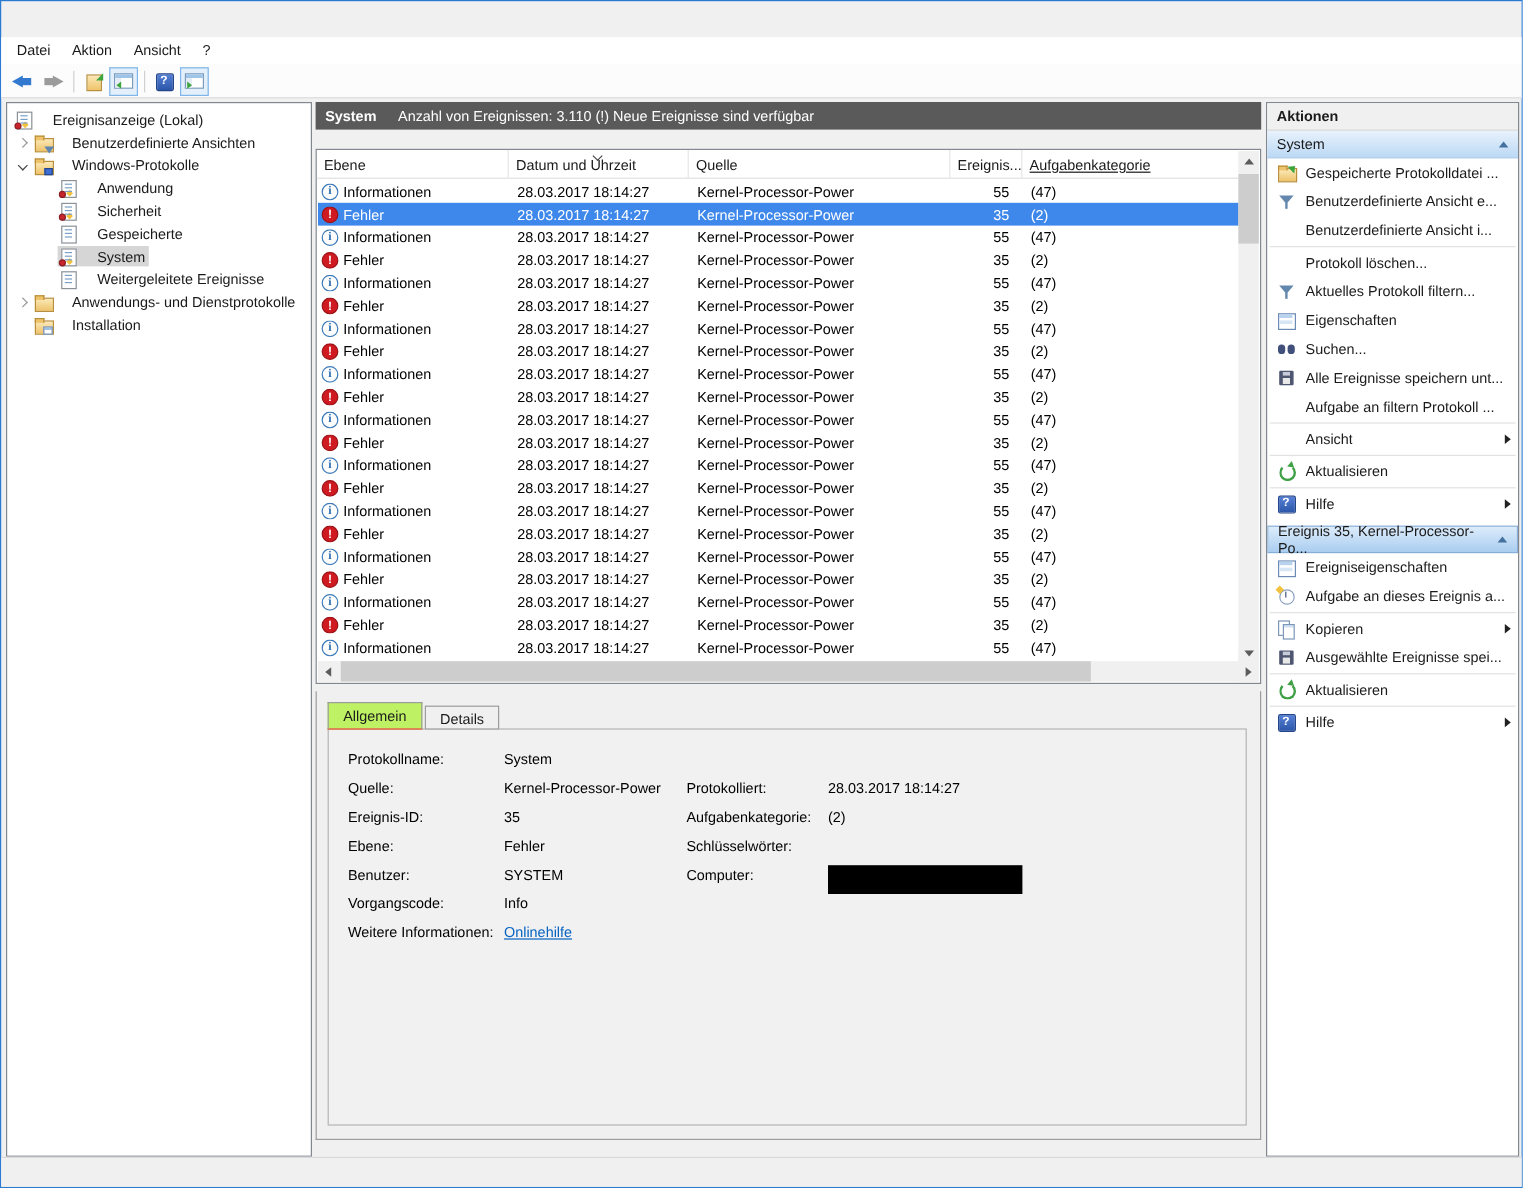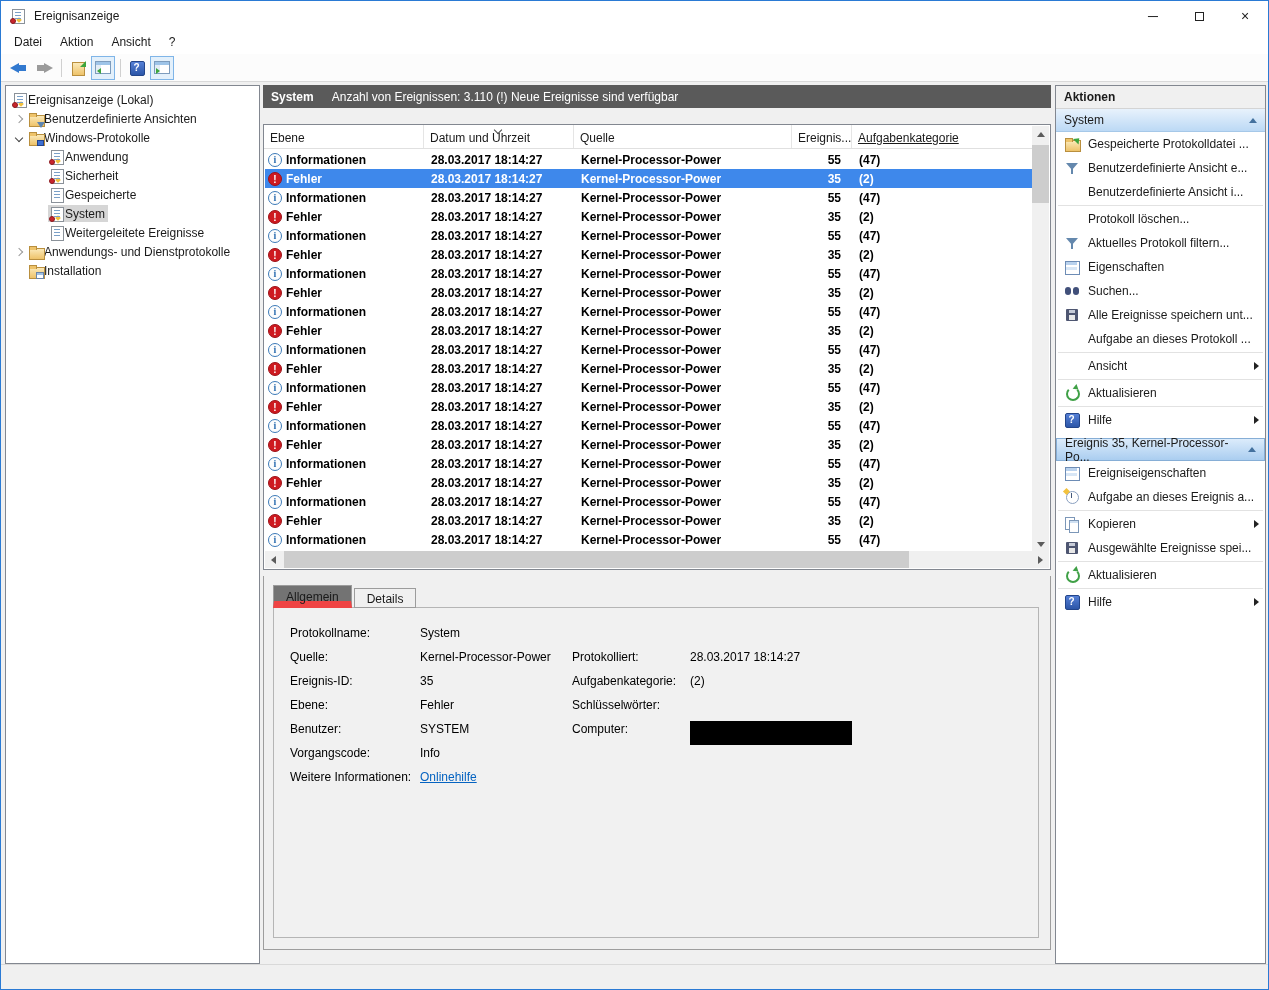--- a/index.html
+++ b/index.html
@@ -85,33 +85,33 @@
   #left-panel { position:absolute; left:4px; top:84px; width:255px; height:879px; background:#fff; border:1px solid #828790; overflow:hidden; }
   #center-panel { position:absolute; left:262px; top:84px; width:788px; height:879px; }
   #actions-panel { position:absolute; left:1054px; top:84px; width:211px; height:879px; background:#fff; border:1px solid #828790; overflow:hidden; }
   #statusbar { position:absolute; left:0; right:0; bottom:0; height:25px; background:#f0f0f0; border-top:1px solid #d9d9d9; }
 
   
   .tree-row { height:19px; display:flex; align-items:center; white-space:nowrap; cursor:default; }
   .tree-row .slot { width:16px; display:flex; align-items:center; justify-content:center; flex:none; }
   .tree-row .hl { display:flex; align-items:center; height:17px; padding:0 3px 0 1px; }
   .tree-row.selected .hl { background:#d6d6d6; }
-  .tree-label { margin-left:0; }
+  .tree-label { margin-left:16px; }
 
   
   #infobar { height:23px; background:#5a5a5a; color:#fff; display:flex; align-items:center; padding-left:8px; }
   #infobar .log { font-weight:bold; }
   #infobar .sum { margin-left:18px; }
   #listbox { position:relative; margin-top:16px; height:446px; background:#fff; border:1px solid #828790; overflow:hidden; }
   #colheader { position:relative; display:flex; height:24px; width:769px; border-bottom:1px solid #e0e0e0; background:#fff; }
   .hcell { position:relative; display:flex; align-items:flex-end; padding:0 0 3px 6px; border-right:1px solid #e5e5e5; font-size:12px; color:#191919; overflow:hidden; white-space:nowrap; }
   .c0{width:160px;} .c1{width:150px;} .c2{width:218px;} .c3{width:60px;} .c4{width:181px; border-right:none;text-decoration:underline;}
   #sort-ind { position:absolute; left:50%; top:2px; margin-left:-4px; }
   #rows { position:absolute; top:25px; left:1px; width:769px; height:403px; overflow:hidden; }
-  .erow { display:flex; height:19px; align-items:center; color:#000;font-weight:bold; }
+  .erow { display:flex; height:19px; align-items:center; color:#000; }
   .erow .cell { overflow:hidden; white-space:nowrap; }
   .erow .lvl { width:160px; display:flex; align-items:center; padding-left:3px; }
   .erow .lvl .ic { margin-right:4px; }
   .erow .dt { width:150px; padding-left:6px; }
   .erow .src { width:218px; padding-left:6px; }
   .erow .eid { width:60px; text-align:right; padding-right:12px; }
   .erow .cat { width:181px; padding-left:6px; }
   .erow.selected { background:#3e88eb; color:#fff; }
 
   
@@ -130,21 +130,21 @@
   #hscroll .rt { right:0; top:0; }
   #hthumb { position:absolute; left:19px; top:0; width:625px; height:17px; background:#cdcdcd; }
 
   
   #detail { position:relative; margin-top:6px; height:396px; }
   #detail-header { height:22px; background:#f0f0f0; border:1px solid #9d9d9d; display:flex; align-items:center; padding:0 8px; }
   #detail-close { margin-left:auto; font-weight:bold; font-size:13px; color:#111; cursor:default; }
   #detail-body { position:relative; height:374px; background:#f0f0f0; border:1px solid #9d9d9d; border-top:none; }
   #tabs { position:absolute; top:9px; left:9px; display:flex; align-items:flex-end; z-index:2; }
   .tab { border:1px solid #9c9c9c; padding:0 12px; margin-right:2px; background:#f0f0f0; height:20px; line-height:20px; }
-  .tab.active { background:#737373; height:23px; line-height:23px; border-bottom:7px solid #ef4444; }
+  .tab.active { background:#bef264; height:23px; line-height:23px; border-bottom:1px solid #ef4444; }
   #tab-content { position:absolute; top:31px; left:9px; right:11px; bottom:11px; border:1px solid #b5b5b5; background:#f1f1f1; }
   #descbox { margin:17px 38px 0 8px; height:118px; border:1px solid #898989; background:#f1f1f1; padding:4px 9px; line-height:18px; color:#000; }
   #fields { display:grid; grid-template-columns:130px 152px 118px auto; margin:17px 0 0 16px; row-gap:0; }
   #fields span { height:24px; line-height:16px; color:#000; }
   #fields a { color:#0563c1; text-decoration:underline; }
   .redacted { width:162px; height:13px; background:#000; display:inline-block; }
 
   
   #actions-title { height:23px; background:#f0f0f0; border-bottom:1px solid #d4d4d4; font-weight:bold; display:flex; align-items:center; padding-left:8px; }
   .sec-header { height:23px; display:flex; align-items:center; padding:0 8px; background:linear-gradient(#e8f2fc,#bcd9f5); border-bottom:1px solid #a6c8e8; cursor:default; }
@@ -155,34 +155,20 @@
   .act-item .noicon { width:16px; margin-right:8px; flex:none; }
   .act-item .lbl { overflow:hidden; text-overflow:ellipsis; }
   .act-item .sub { margin-left:auto; width:0; height:0; border-top:4px solid transparent; border-bottom:4px solid transparent; border-left:5px solid #222; }
   .act-sep { height:1px; background:#e2e2e2; margin:1px 2px; }
 </style>
 </head>
 <body>
 
 <div id="window">
 
-  <div id="titlebar">
-    <span class="ic ic-applog" style="margin-left:9px;">
-        <i class="dot"></i>
-        <i class="star"></i>
-      </span>
-    <span id="title-text">Ereignisanzeige</span>
-    <div id="win-controls">
-      <div class="wc">─</div>
-      <div class="wc">
-          <span class="maxbox"></span>
-        </div>
-      <div class="wc">×</div>
-    </div>
-  </div>
 
   <div id="menubar">
       <div class="menu-item">Datei</div>
       <div class="menu-item">Aktion</div>
       <div class="menu-item">Ansicht</div>
       <div class="menu-item">?</div>
     </div>
 
   <div id="toolbar">
     <div class="tbtn">
@@ -645,21 +631,21 @@
           <span class="lbl">Suchen...</span>
         </div>
         <div class="act-item">
           <span class="ic ic-save">
             <i class="slot"></i>
           </span>
           <span class="lbl">Alle Ereignisse speichern unt...</span>
         </div>
         <div class="act-item">
           <span class="noicon"></span>
-          <span class="lbl">Aufgabe an dieses Protokoll ...</span>
+          <span class="lbl">Aufgabe an filtern Protokoll ...</span>
         </div>
         <div class="act-sep"></div>
         <div class="act-item">
           <span class="noicon"></span>
           <span class="lbl">Ansicht</span>
           <span class="sub"></span>
         </div>
         <div class="act-sep"></div>
         <div class="act-item">
           <span class="ic ic-refresh"></span>

